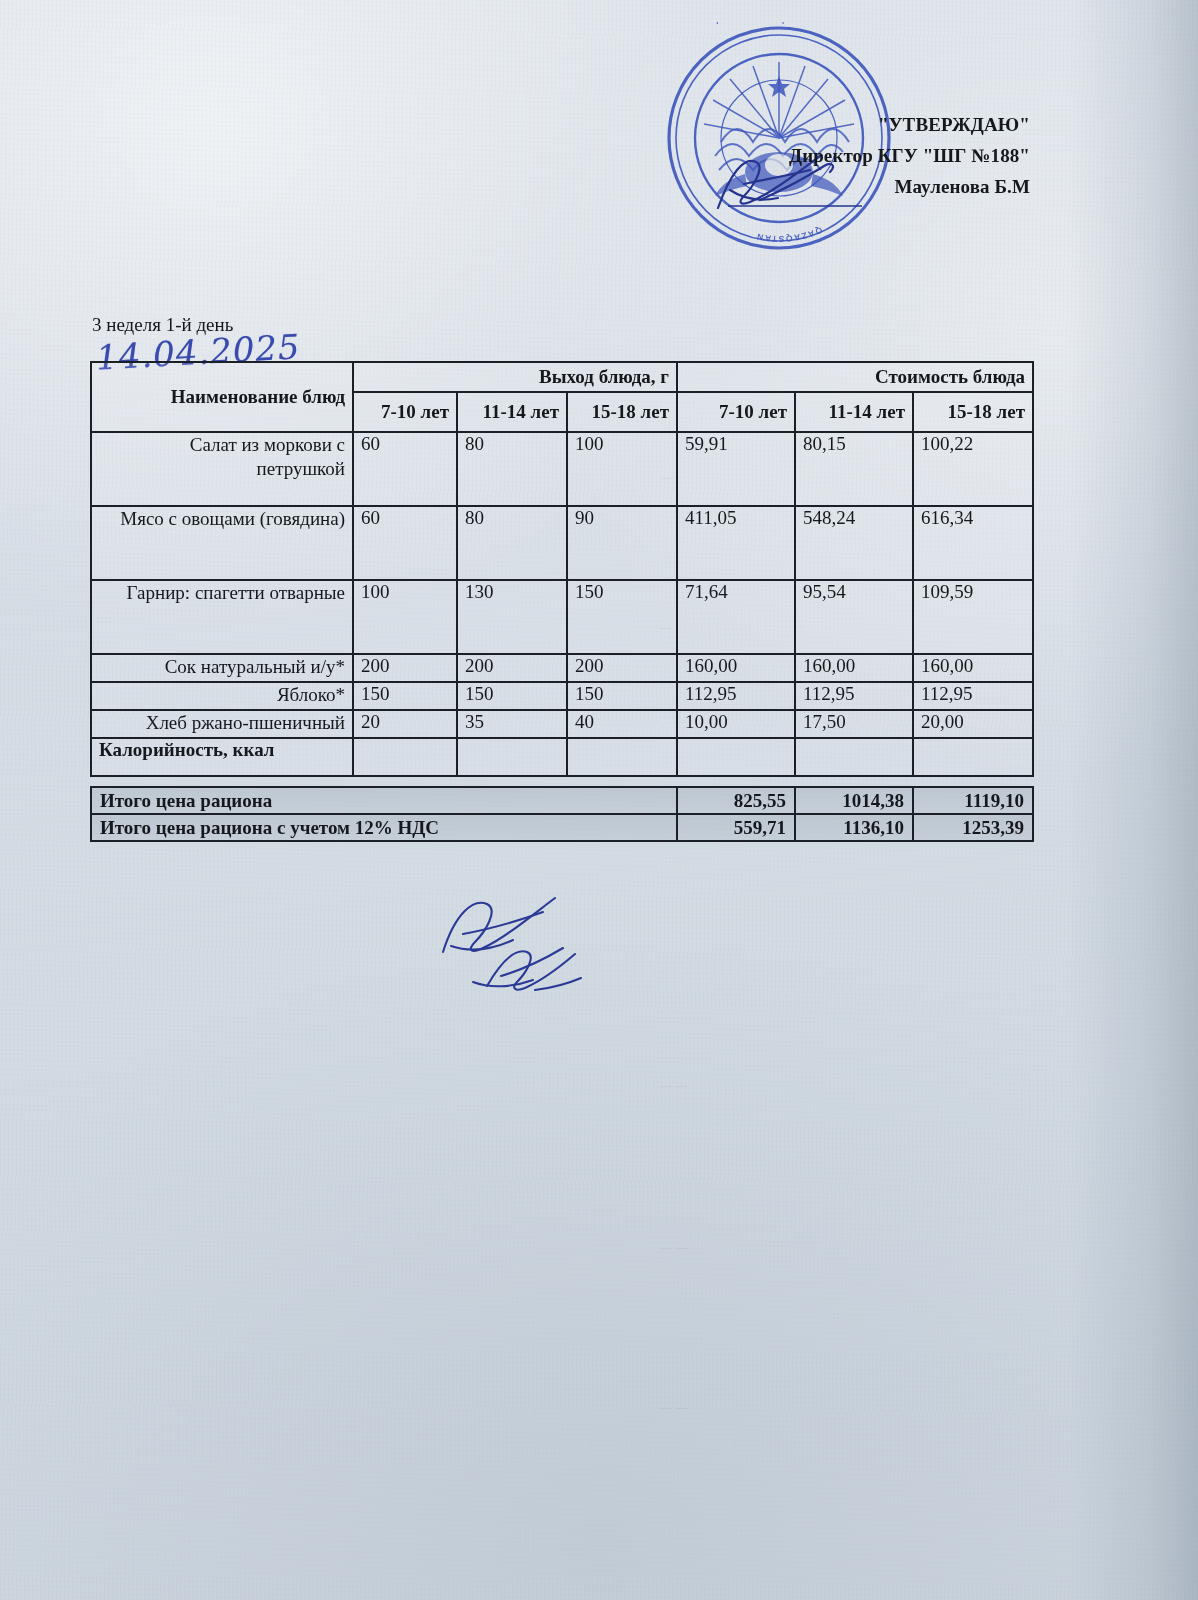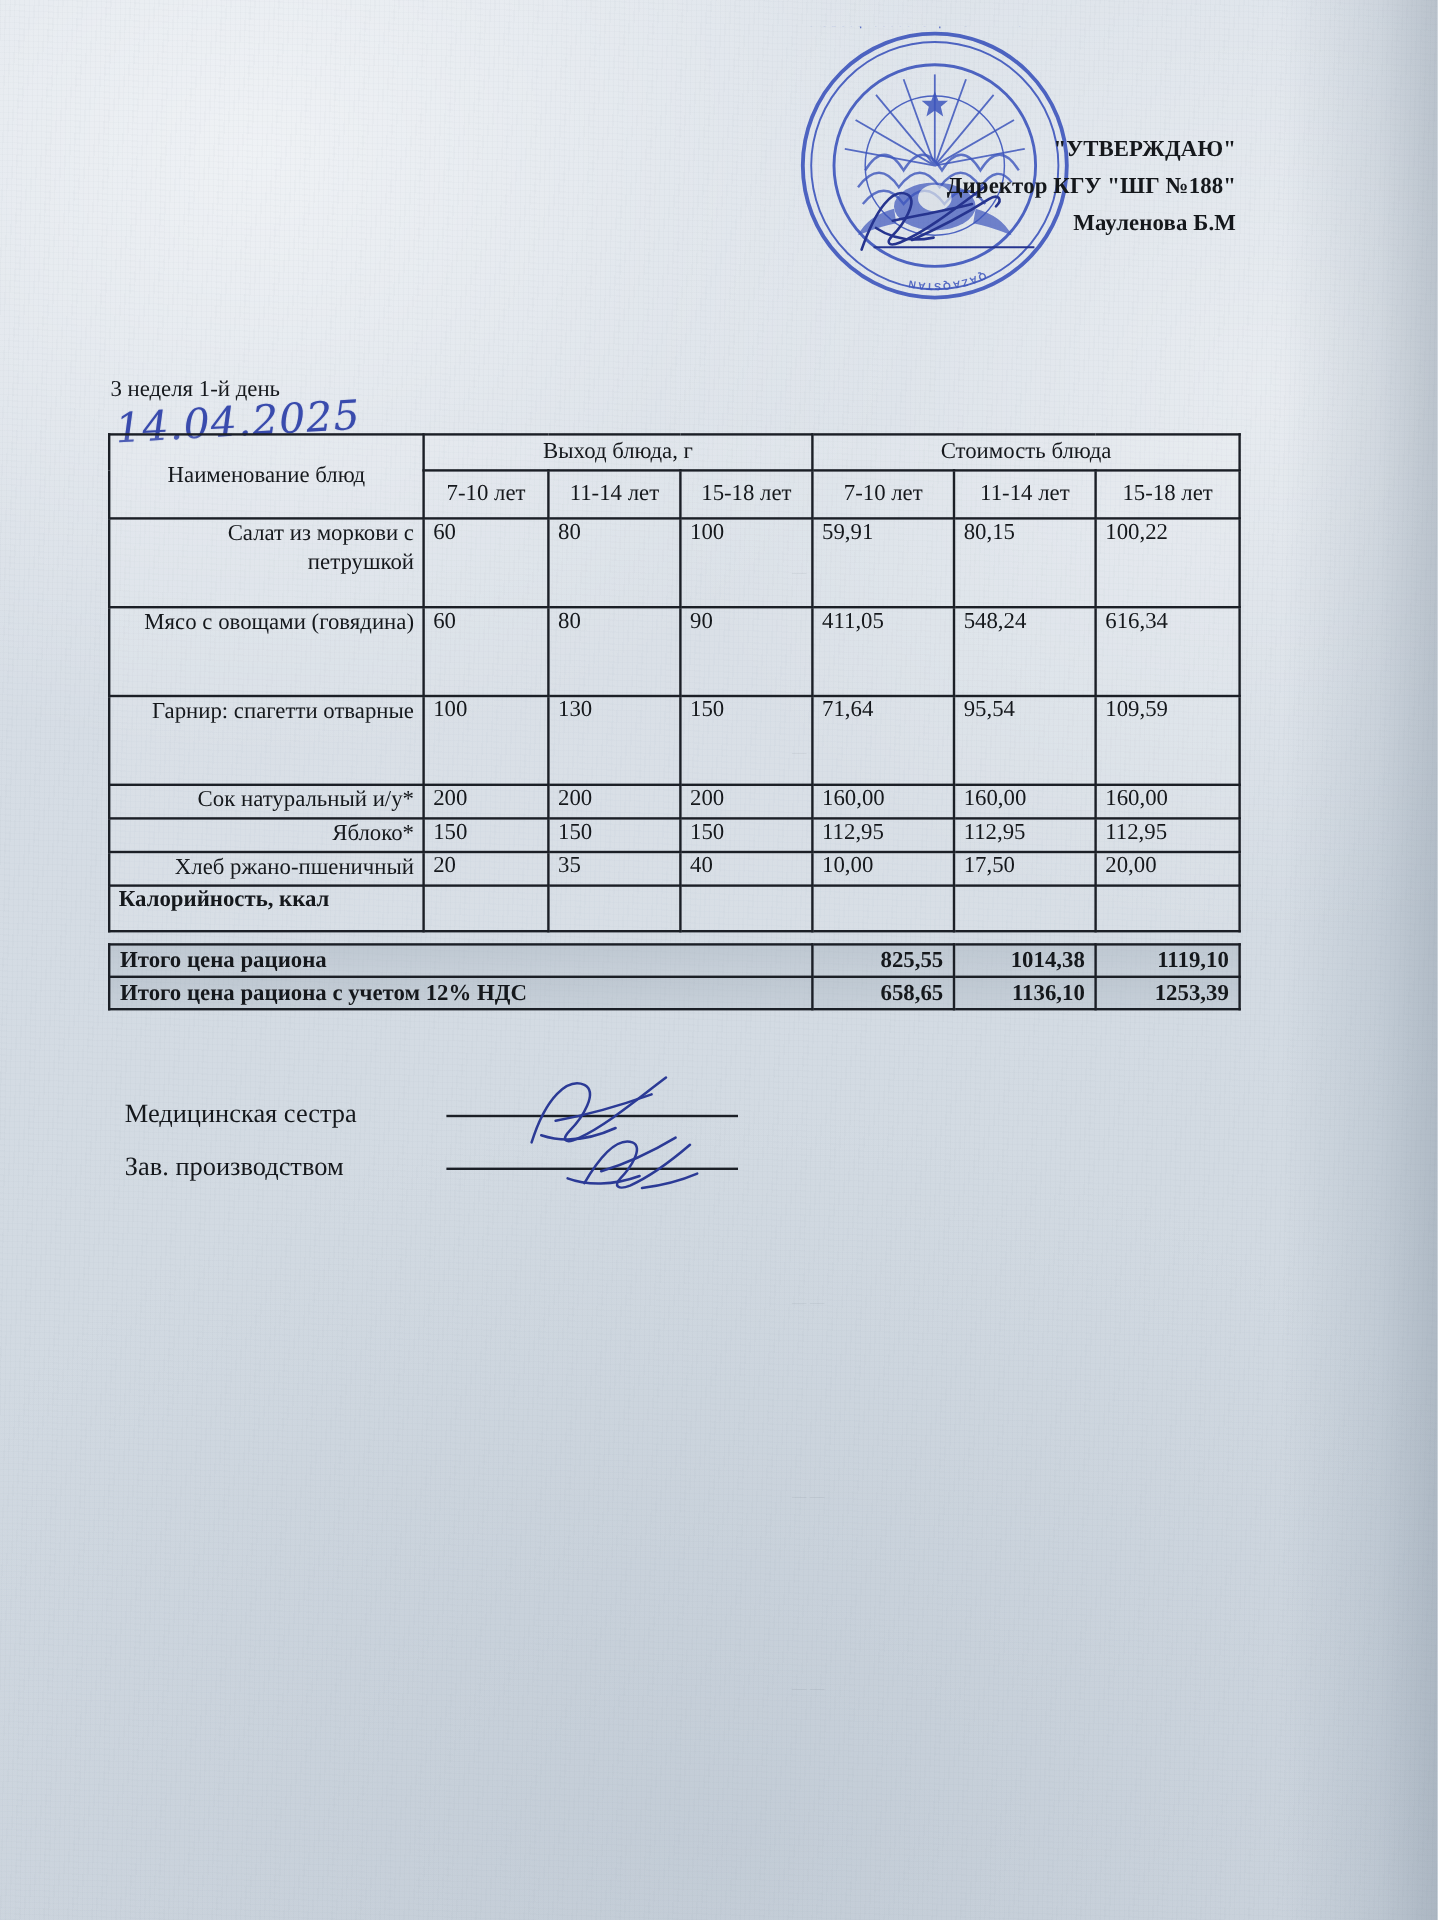--- a/index.html
+++ b/index.html
@@ -125,22 +125,22 @@
     table-layout: fixed;
     font-size: 18px;
     background: rgba(255,255,255,0.10);
   }
   table.menu th, table.menu td {
     border: 2px solid #1b1f26;
     padding: 0 7px;
     vertical-align: top;
   }
   table.menu th {
-    font-weight: normal;
-    text-align: center;
+    font-weight: bold;
+    text-align: right;
     vertical-align: middle;
     font-size: 19px;
   }
   .grp-head { height: 30px; }
   .sub-head { height: 40px; }
   th.name-head {
     text-align: center;
     vertical-align: middle;
     font-size: 20px;
   }
@@ -395,37 +395,27 @@
     </colgroup>
     <tbody>
       <tr>
         <td class="tlabel">Итого цена рациона</td>
         <td class="tval">825,55</td>
         <td class="tval">1014,38</td>
         <td class="tval">1119,10</td>
       </tr>
       <tr>
         <td class="tlabel">Итого цена рациона с учетом 12% НДС</td>
-        <td class="tval">658,65</td>
+        <td class="tval">559,71</td>
         <td class="tval">1136,10</td>
         <td class="tval">1253,39</td>
       </tr>
     </tbody>
   </table>
 
-  <div class="signatures">
-    <div class="sig-row">
-      <span class="sig-label">Медицинская сестра</span>
-      <span class="sig-line"></span>
-    </div>
-    <div class="sig-row">
-      <span class="sig-label">Зав. производством</span>
-      <span class="sig-line"></span>
-    </div>
-  </div>
 
   <svg class="sig-scrawl" viewBox="0 0 230 110">
     <g fill="none" stroke="#2b3a96" stroke-width="2.1" stroke-linecap="round">
       <path d="M 28,62 C 40,24 58,8 72,14 C 84,20 70,42 60,52 C 52,60 56,64 68,58 C 90,48 116,26 140,8"></path>
       <path d="M 48,44 C 70,40 100,32 128,22"></path>
       <path d="M 36,56 C 54,62 76,60 98,50"></path>
       <path d="M 72,96 C 86,72 100,58 112,62 C 122,66 110,84 102,92 C 96,98 100,102 110,98 C 128,90 146,76 160,64"></path>
       <path d="M 86,86 C 106,80 128,70 148,58"></path>
       <path d="M 58,92 C 74,98 96,98 118,90"></path>
       <path d="M 120,100 C 136,98 152,94 166,88"></path>

